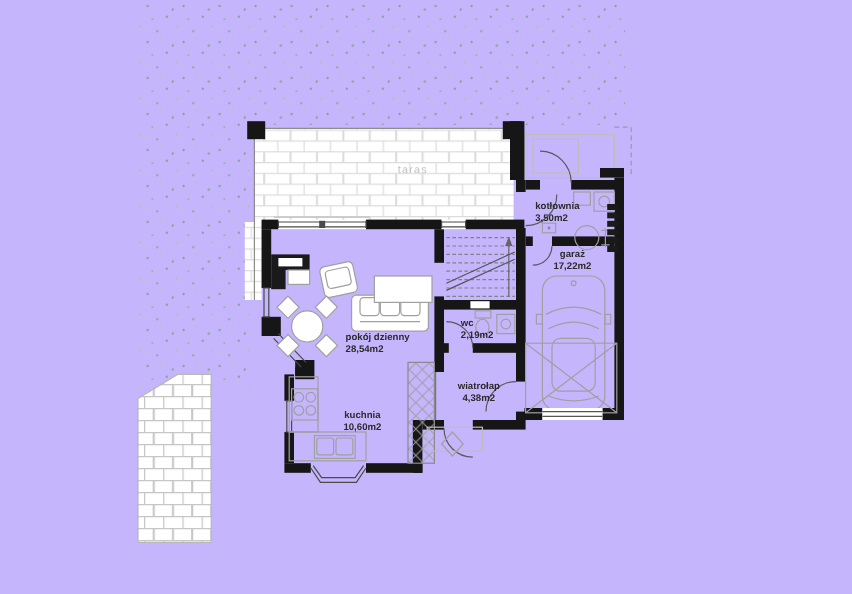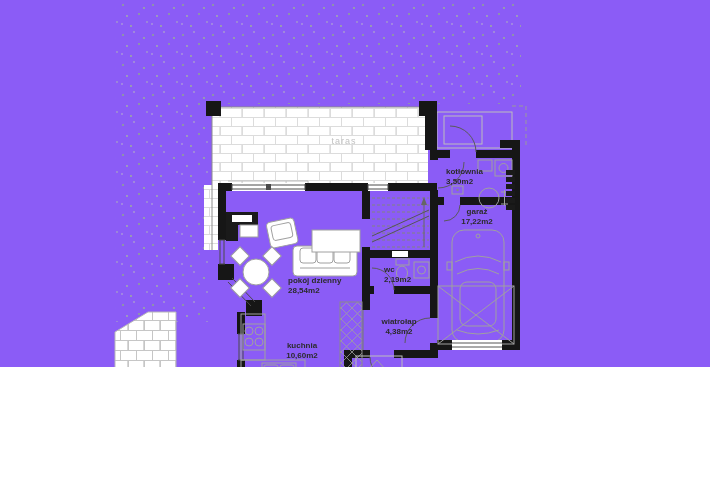--- a/index.html
+++ b/index.html
@@ -1,16 +1,16 @@
 <!DOCTYPE html>
 <html><head>
 <meta charset="utf-8">
 <style>
   html,body{margin:0;padding:0;background:#ffffff;}
-  .plan-wrap{position:relative;width:710px;height:367px;background:#8b5cf6;overflow:hidden;
+  .plan-wrap{position:relative;width:710px;height:495px;background:#c4b5fd;overflow:hidden;
              font-family:"Liberation Sans",sans-serif;}
   svg{display:block;}
   svg text{font-family:"Liberation Sans",sans-serif;}
   .room-name,.room-area{font-size:8px;font-weight:bold;fill:#2b2b2b;}
   .terrace-label{font-size:9px;fill:#c2c2c2;letter-spacing:1px;}
   .wall{fill:#161616;stroke:none;}
   .edge{stroke:#8c8c8c;stroke-width:1;fill:none;}
   .soft{stroke:#bdbdbd;stroke-width:1;fill:none;}
   .furn{stroke:#a0a0a0;stroke-width:1;fill:#ffffff;}
   .furn2{stroke:#a0a0a0;stroke-width:1;fill:none;}

